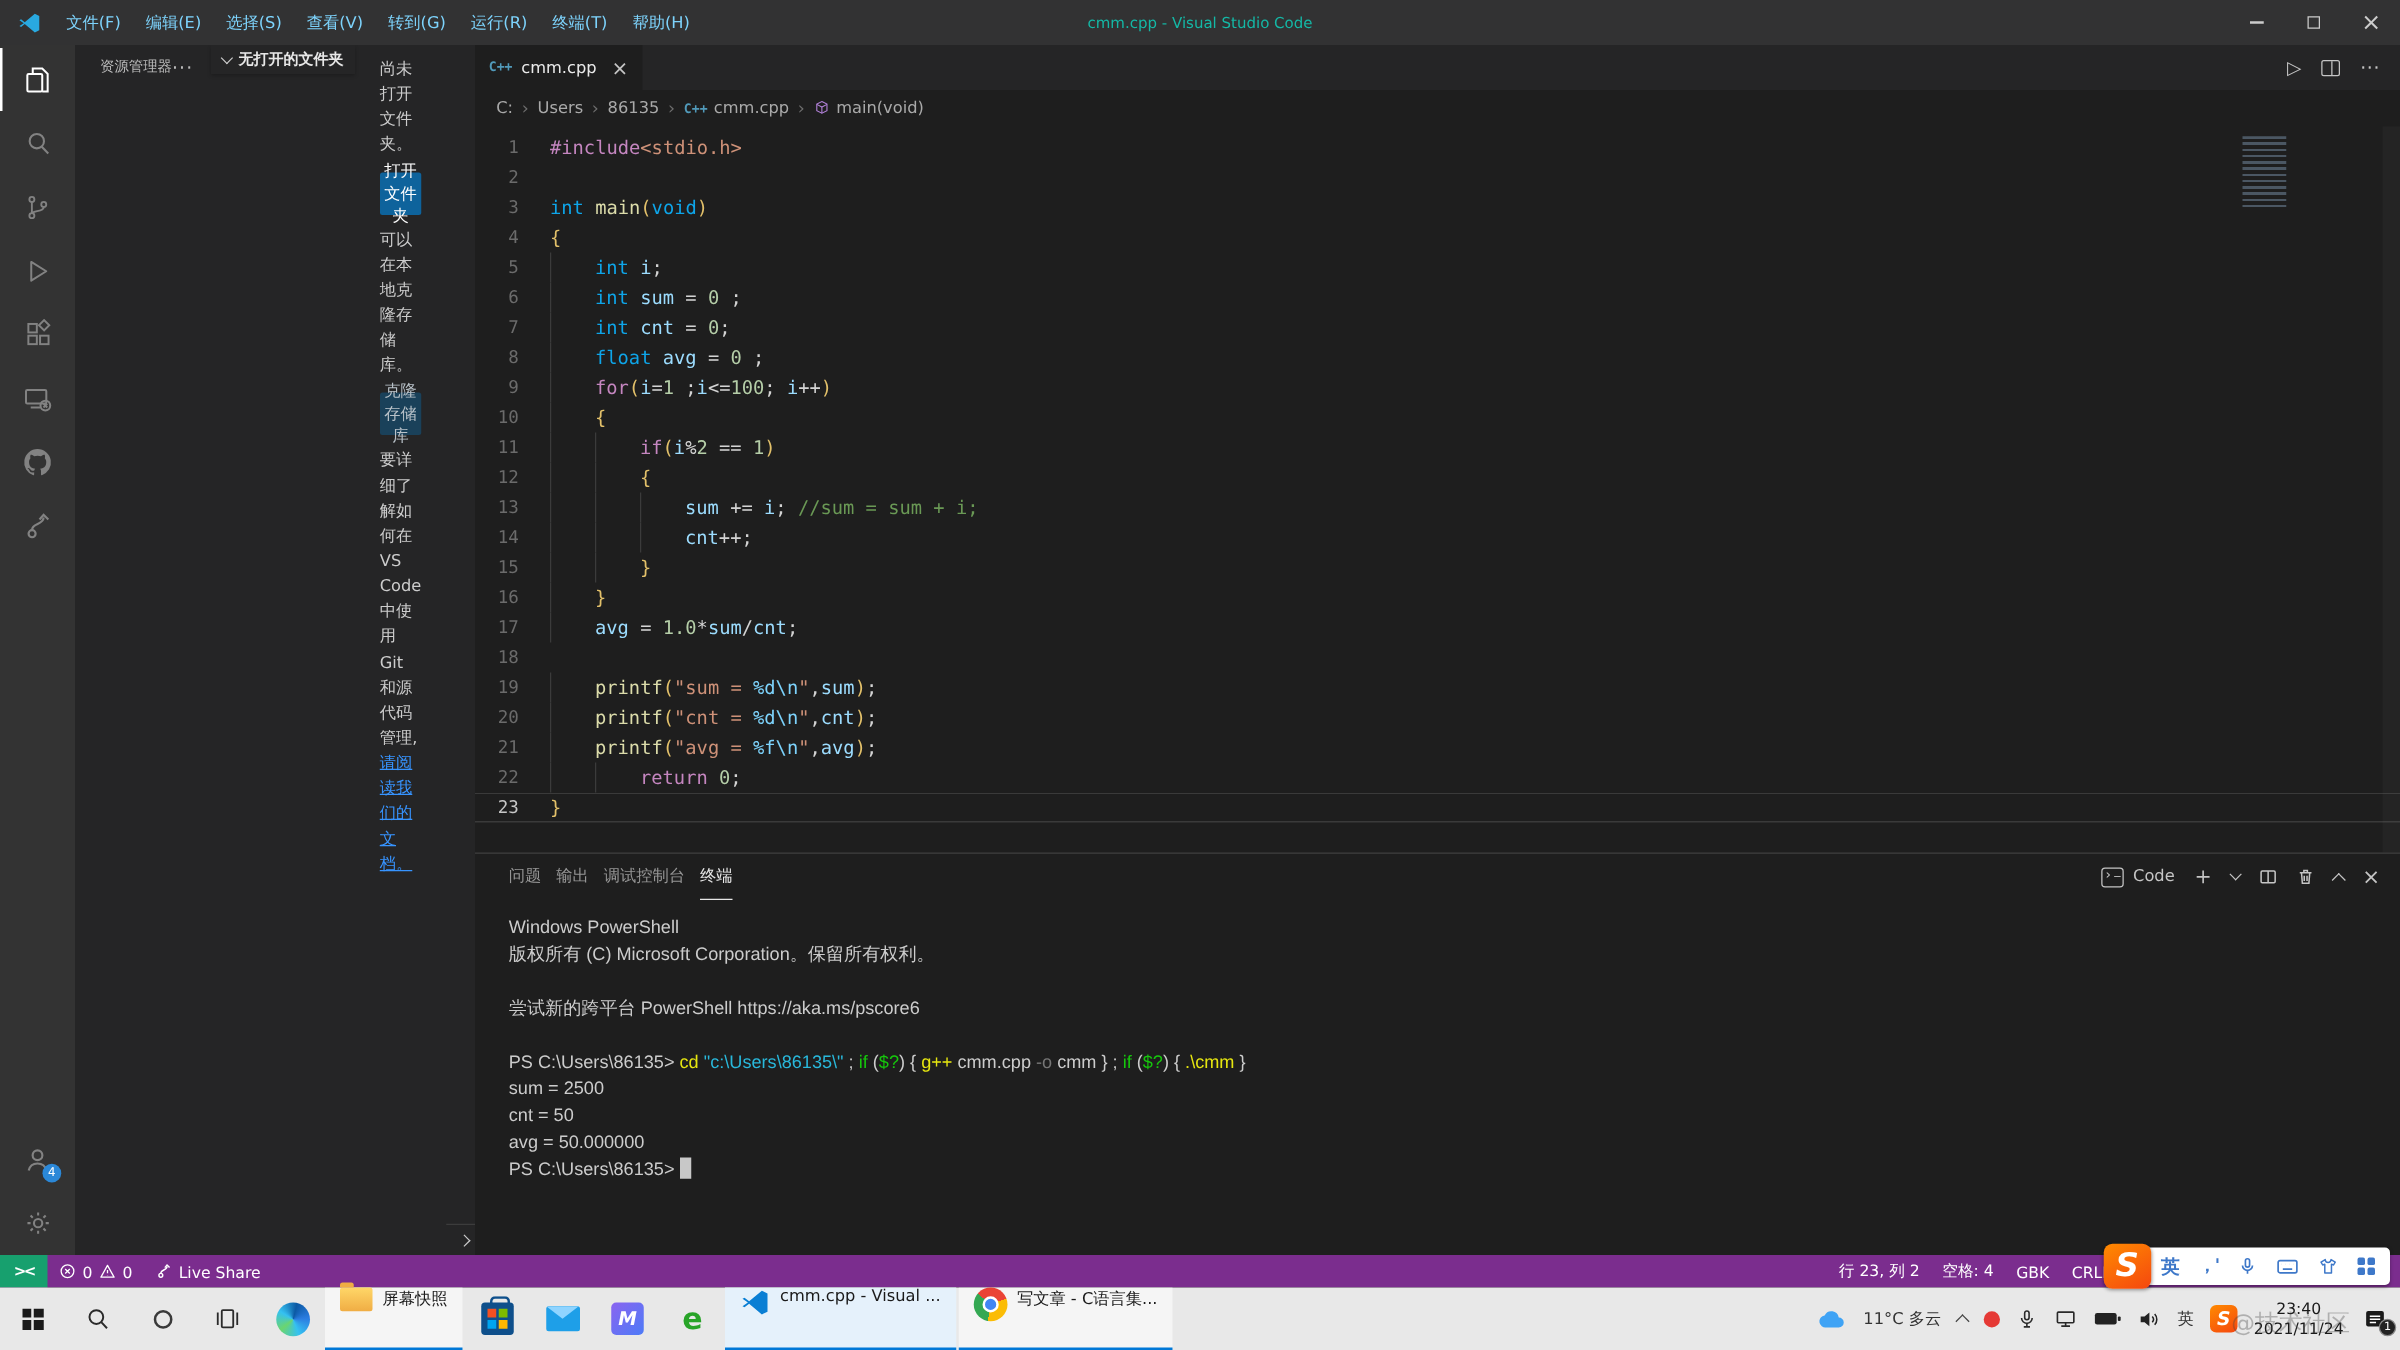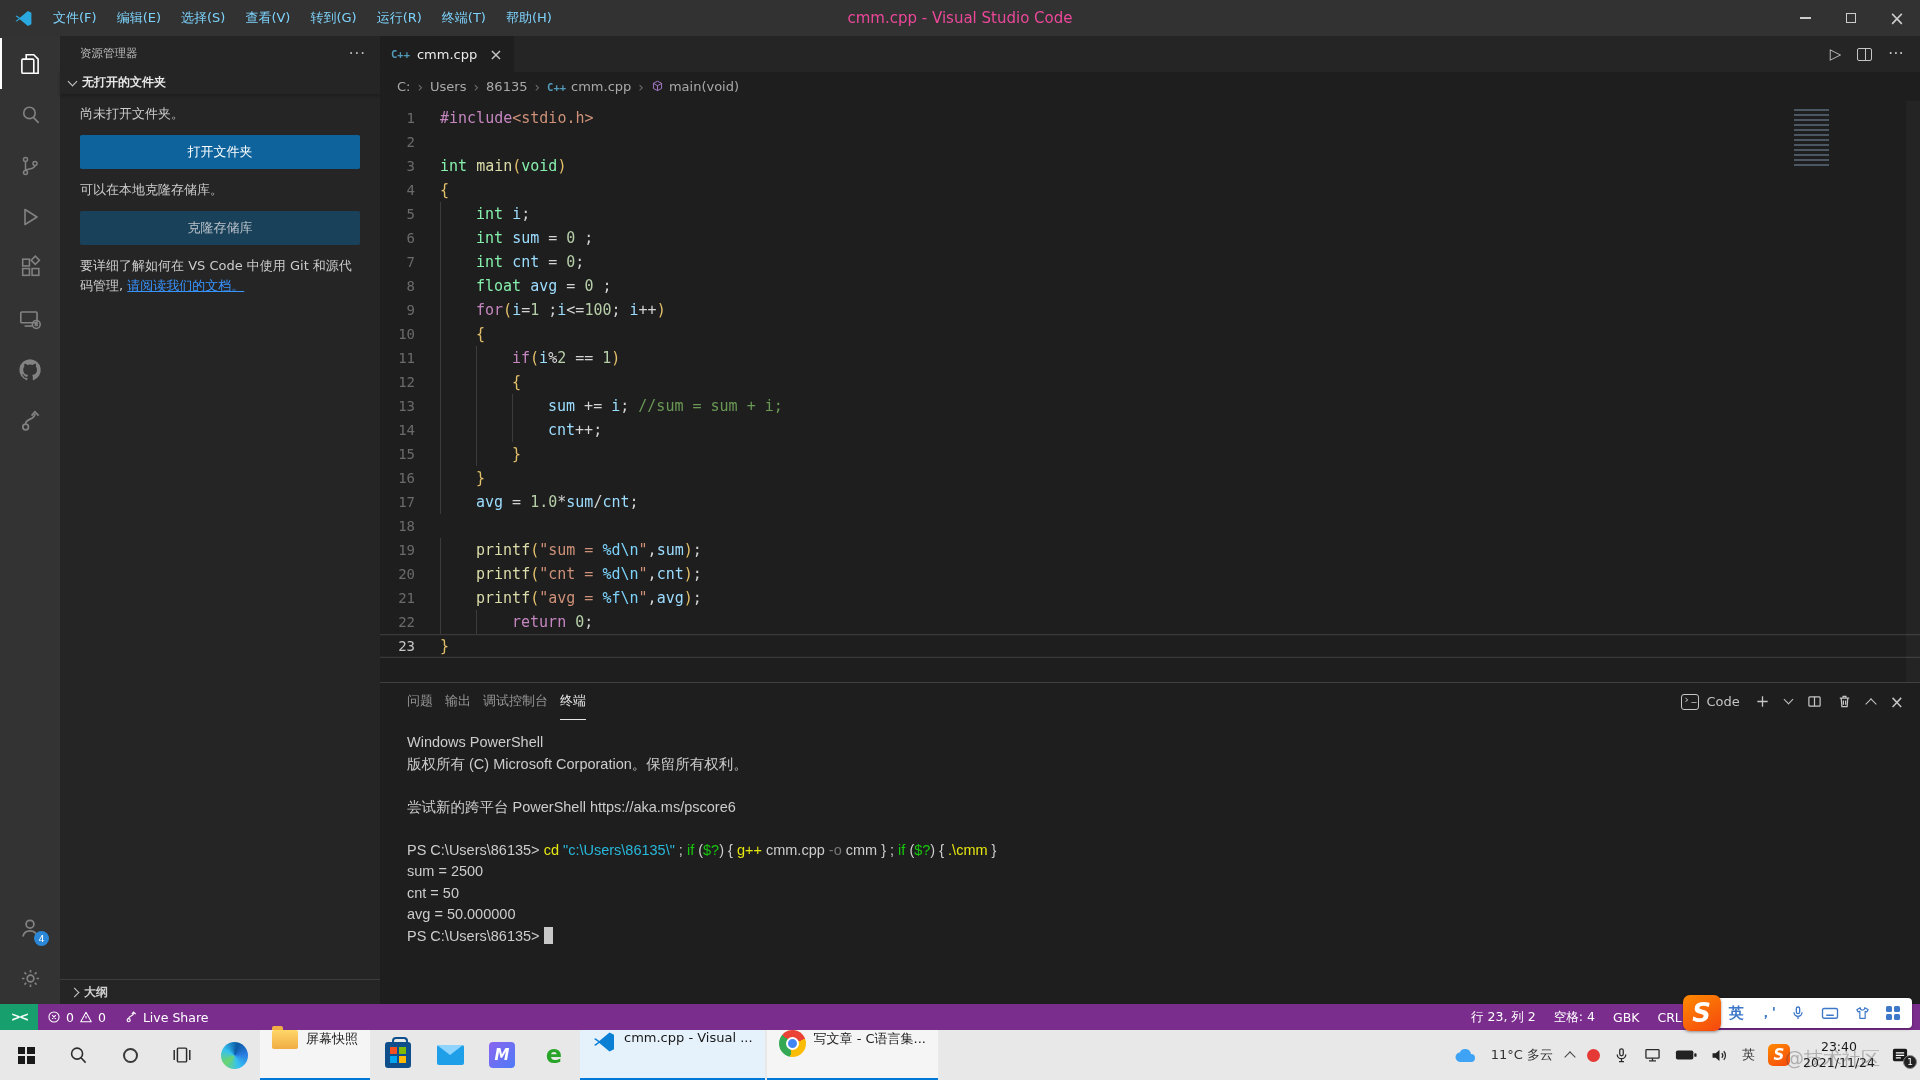--- a/index.html
+++ b/index.html
@@ -5,37 +5,37 @@
 *{box-sizing:border-box;margin:0;padding:0}
 html,body{width:1920px;height:1080px;overflow:hidden;background:#000}
 body{font-family:"DejaVu Sans","Liberation Sans",sans-serif}
 .app{position:relative;width:1920px;height:1080px;background:#1e1e1e;overflow:hidden}
 
 
 .titlebar{height:36px;background:#323233;display:flex;align-items:center;position:relative;color:#ccc}
 .tb-logo{margin:0 10px 0 14px;display:flex}
 .menus{display:flex}
 .menu-item{padding:4px 10px;font-size:13px;color:#7dd3fc;border-radius:4px;cursor:default}
-.win-title{position:absolute;left:50%;transform:translateX(-50%);font-size:15px;color:#ec4899;white-space:nowrap}
+.win-title{position:absolute;left:50%;transform:translateX(-50%);font-size:12px;color:#14b8a6;white-space:nowrap}
 .win-controls{margin-left:auto;display:flex;height:36px}
 .wc{width:46px;display:flex;align-items:center;justify-content:center;color:#ccc}
 .wc-min i{display:block;width:11px;height:1.4px;background:#ccc}
 .wc-max i{display:block;width:10px;height:10px;border:1.2px solid #ccc}
 .wc-close{font-size:19px}
 
 
 .body{display:flex;height:968px}
 .activitybar{width:60px;background:#333333;display:flex;flex-direction:column;align-items:center;padding-top:2px}
 .ab{width:60px;height:51px;display:flex;align-items:center;justify-content:center;color:#828282;position:relative}
 .ab.active{color:#fff;box-shadow:inset 2px 0 0 #fff}
 .ab-spacer{margin-top:auto}
 .badge{position:absolute;right:11px;bottom:7px;background:#2b88d8;color:#fff;border-radius:50%;min-width:15px;height:15px;font-size:9.5px;display:flex;align-items:center;justify-content:center;padding:0 2px}
 
 
-.sidebar{width:320px;background:#252526;color:#cccccc;display:flex;flex-direction:column;font-size:13px}
+.sidebar{width:320px;background:#252526;color:#cccccc;display:flex;flex-direction:row;font-size:13px}
 .sb-header{height:35px;display:flex;align-items:center;padding:0 14px 0 20px;font-size:11.5px;color:#bbbbbb;flex:none}
 .sb-more{margin-left:auto;color:#bbb;font-size:15px;letter-spacing:1px}
 .sb-section{height:23px;display:flex;align-items:center;gap:6px;font-weight:bold;color:#e7e7e7;padding:0 9px;font-size:12px;box-shadow:0 2px 3px rgba(0,0,0,.25);flex:none}
 .chev{width:7px;height:7px;border-right:1.4px solid #cccccc;border-bottom:1.4px solid #cccccc;transform:rotate(45deg);margin-top:-3px;flex:none}
 .chev.right{transform:rotate(-45deg);margin-top:0;margin-left:2px}
 .sb-body{padding:10px 20px 0 20px;display:flex;flex-direction:column;gap:11px;line-height:1.55}
 .sb-btn{height:34px;background:#0e639c;color:#fff;display:flex;align-items:center;justify-content:center;border-radius:2px;font-size:13px;border:none}
 .sb-btn.disabled{background:rgba(14,99,156,.45);color:#b9c2c9}
 .sb-link{color:#3794ff;text-decoration:underline}
 .sb-outline{margin-top:auto;height:25px;border-top:1px solid #3c3c3c;display:flex;align-items:center;gap:6px;padding:0 9px;font-size:12px;font-weight:bold;color:#d0d0d0;flex:none}
@@ -56,21 +56,21 @@
 .bc-sep{color:#6e6e6e;font-size:14px}
 .bc-item{display:flex;align-items:center;gap:5px}
 
 .code-area{flex:1;position:relative;overflow:hidden;padding-top:5px}
 .cl{display:flex;height:24px;line-height:24px;font-family:"DejaVu Sans Mono",monospace;font-size:15px}
 .ln{width:60px;text-align:right;padding-right:25px;color:#6b6b6b;flex:none;font-size:14px}
 .lc{white-space:pre}
 .cl.cur{box-shadow:inset 0 1.2px 0 #3a3a3a,inset 0 -1.2px 0 #3a3a3a}
 .cl.cur .ln{color:#c6c6c6}
 .guide{display:inline-block;width:36px;height:24px;border-left:1px solid #3b3b3b;vertical-align:top}
-.tk-kw{color:#86efac}.tk-ctrl{color:#c586c0}.tk-fn{color:#dcdcaa}.tk-var{color:#9cdcfe}
+.tk-kw{color:#0ea5e9}.tk-ctrl{color:#c586c0}.tk-fn{color:#dcdcaa}.tk-var{color:#9cdcfe}
 .tk-num{color:#b5cea8}.tk-str{color:#ce9178}.tk-fmt{color:#7dd3fc}.tk-p{color:#d4d4d4}
 .tk-cm{color:#6a9955}.tk-br{color:#e2c06a}
 .minimap{position:absolute;top:8px;right:74px;width:52px;height:58px;opacity:.75;
  background:
   linear-gradient(to right,transparent 0 2px,rgba(110,140,170,.0) 2px),
   repeating-linear-gradient(to bottom,#5a6b7a 0 2px,transparent 2px 5px);
  background-size:72% 100%,68% 100%;background-repeat:no-repeat}
 .vscroll{position:absolute;right:0;top:0;width:14px;height:100%;background:rgba(121,121,121,.08)}
 
 

